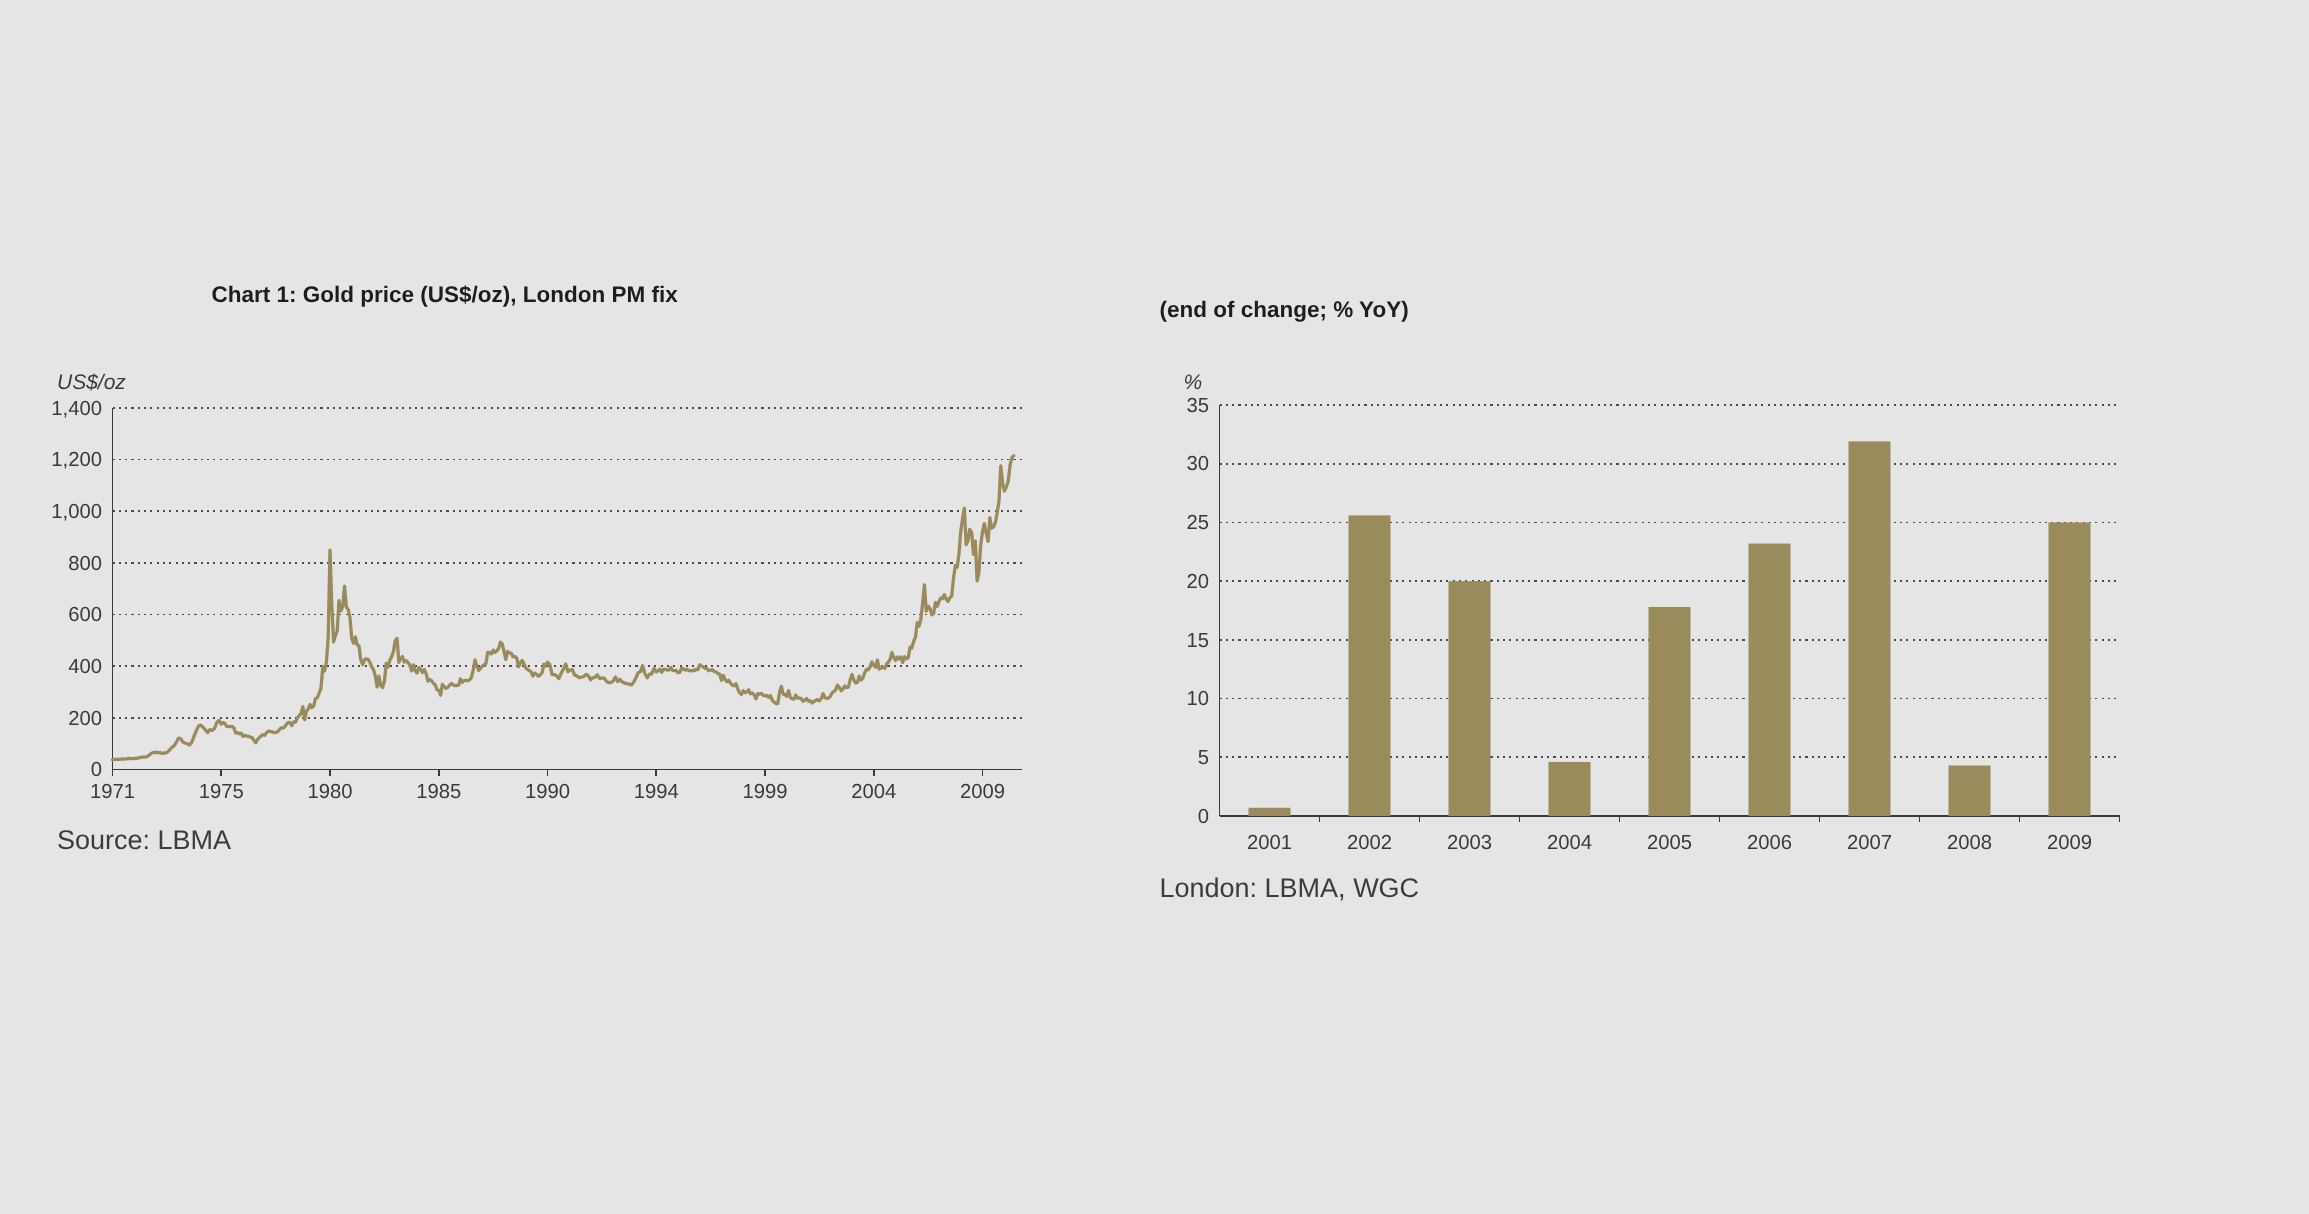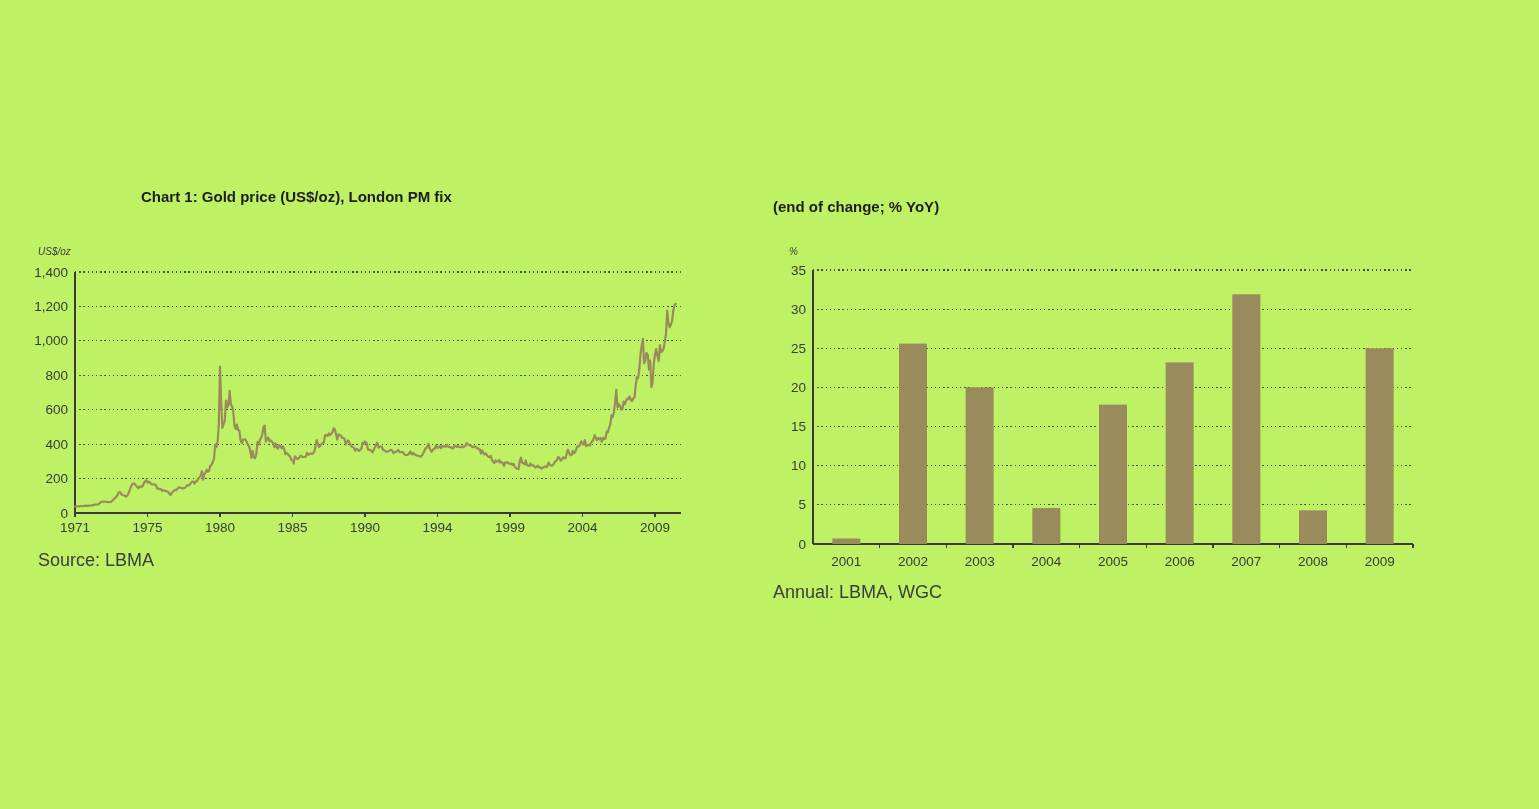--- a/index.html
+++ b/index.html
@@ -1,36 +1,36 @@
 <!DOCTYPE html>
 <html><head>
 <meta charset="utf-8">
 <style>
   html,body{margin:0;padding:0;background:#ffffff;}
   .page{
     position:relative;
     width:1539px;height:809px;
-    background:#bef264;
+    background:#e5e5e5;
     font-family:"Liberation Sans","DejaVu Sans",sans-serif;
     overflow:hidden;
   }
   #charts-svg{position:absolute;left:0;top:0;}
   .chart-title{
     position:absolute;
     font-size:15px;
     font-weight:bold;
     color:#1d1d20;
     line-height:21px;
     white-space:nowrap;
   }
   .c1-title{left:141px;top:186px;}
   .c2-title{left:773px;top:196px;}
   .unit-label{
     position:absolute;
-    font-size:10px;
+    font-size:14px;
     font-style:italic;
     color:#3a3a3a;
     white-space:nowrap;
   }
   .c1-unit{left:38px;top:246px;}
   .c2-unit{left:789px;top:246px;}
   .source-label{
     position:absolute;
     font-size:18px;
     color:#3c3c3c;
@@ -132,15 +132,15 @@
       <rect x="1232.3333333333335" y="294.2685714285715" width="28" height="249.73142857142852" fill="#9A8B5D"></rect>
       <text x="1246.3333333333335" y="566" text-anchor="middle" font-size="13.5" fill="#3A3A3A" font-family="&quot;Liberation Sans&quot;,&quot;DejaVu Sans&quot;,sans-serif">2007</text>
       <rect x="1299" y="510.33714285714285" width="28" height="33.66285714285715" fill="#9A8B5D"></rect>
       <text x="1313" y="566" text-anchor="middle" font-size="13.5" fill="#3A3A3A" font-family="&quot;Liberation Sans&quot;,&quot;DejaVu Sans&quot;,sans-serif">2008</text>
       <rect x="1365.6666666666667" y="348.2857142857143" width="28" height="195.71428571428572" fill="#9A8B5D"></rect>
       <text x="1379.6666666666667" y="566" text-anchor="middle" font-size="13.5" fill="#3A3A3A" font-family="&quot;Liberation Sans&quot;,&quot;DejaVu Sans&quot;,sans-serif">2009</text>
     </svg>
 
   <div class="source-label c1-source">Source: LBMA</div>
 
-  <div class="source-label c2-source">Annual: LBMA, WGC</div>
+  <div class="source-label c2-source">London: LBMA, WGC</div>
 
 </div>
 
 </body></html>

